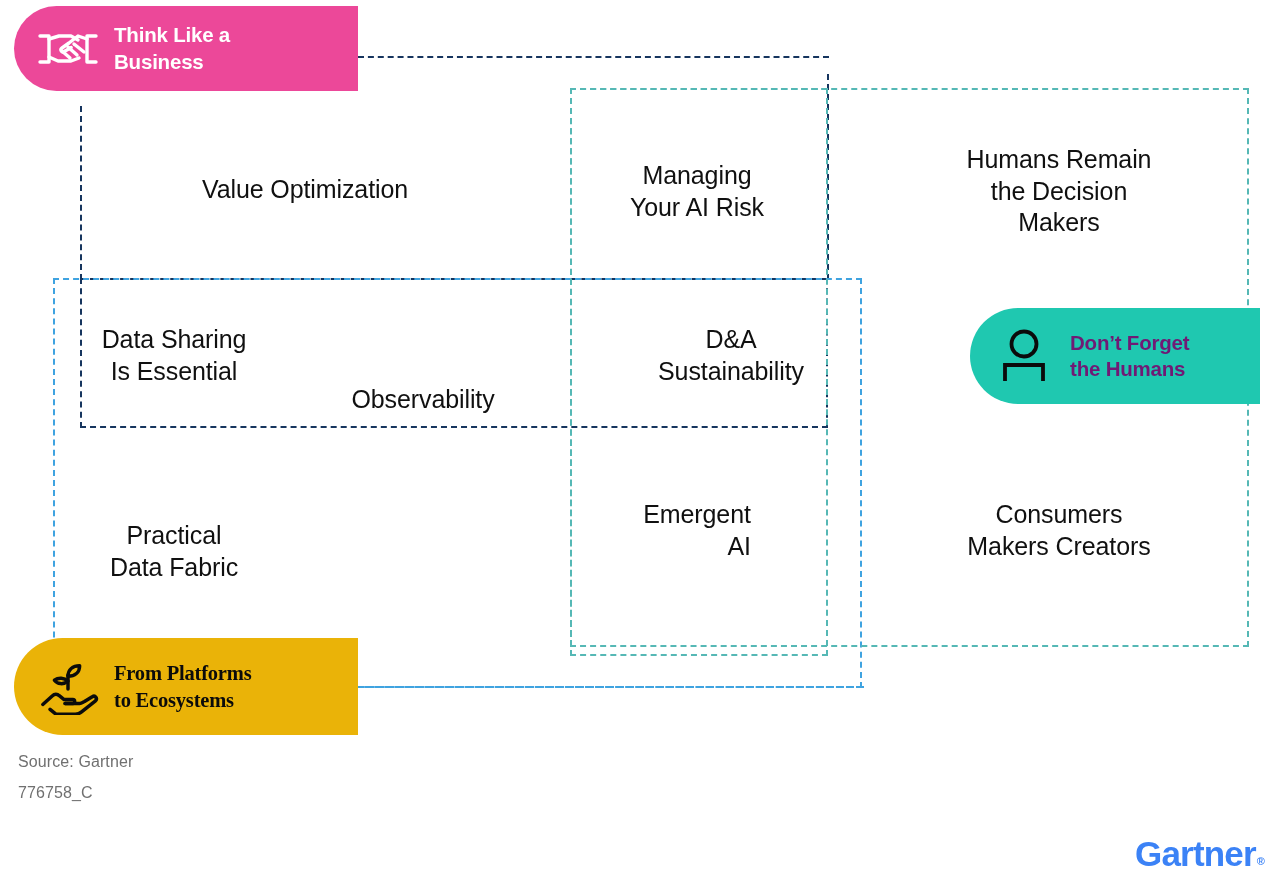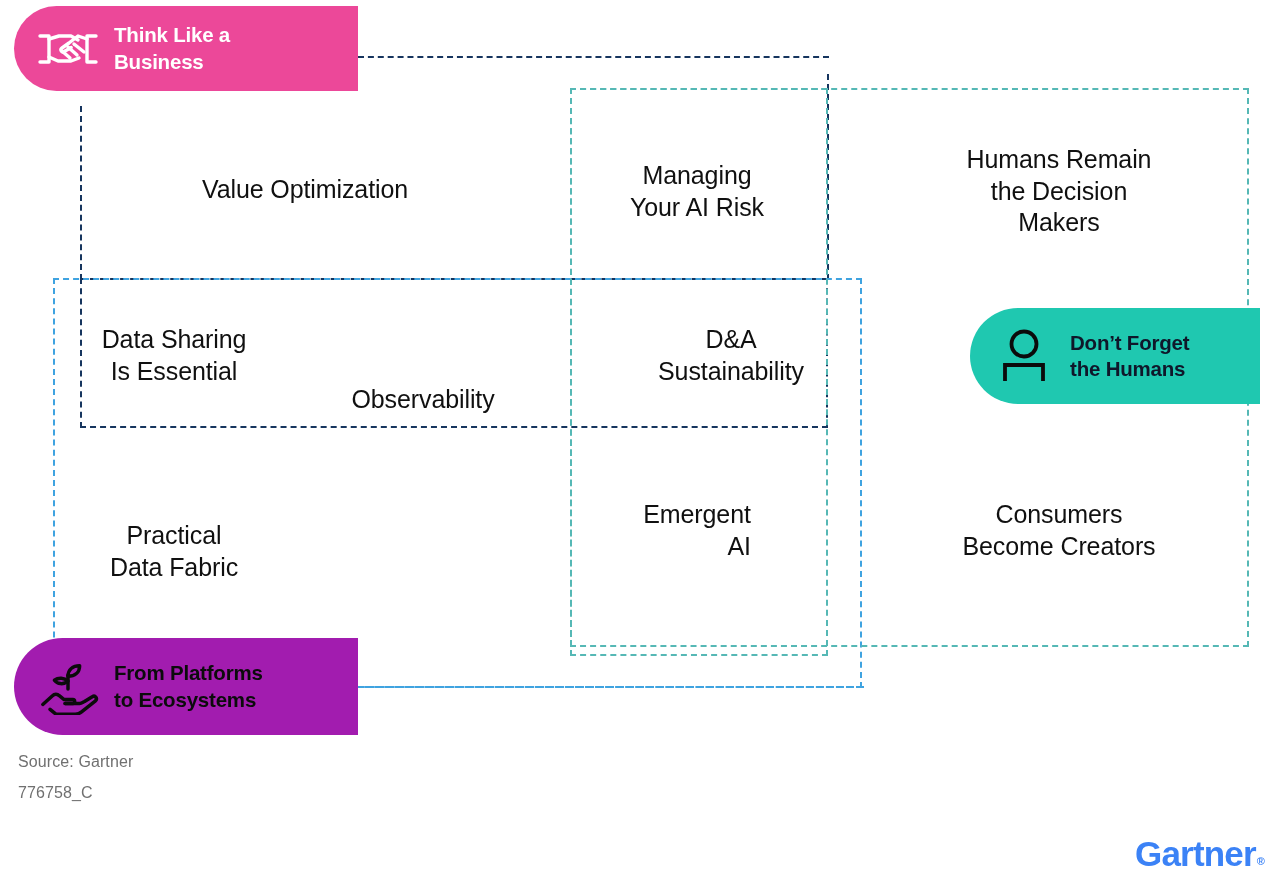--- a/index.html
+++ b/index.html
@@ -68,25 +68,26 @@
   #badge-think {
     left: 14px;  top: 6px;  width: 344px; height: 85px;
     background: #ec4899;
   }
   #badge-think .badge-text { color: #ffffff; }
 
   #badge-humans {
     left: 970px; top: 308px; width: 290px; height: 96px;
     background: #1fc8b0;
   }
-  #badge-humans .badge-text { color: #0f172a; }
+  #badge-humans .badge-text { color: #701a75; }
 
   #badge-platforms {
     left: 14px;  top: 638px; width: 344px; height: 97px;
-    background: #a21caf;
+    background: #eab308;
+    font-family: Liberation Serif, serif;
   }
   #badge-platforms .badge-text { color: #0b0b0b; }
 
   
   .trend {
     position: absolute;
     text-align: center;
     color: #101010;
     font-size: 25px;
     line-height: 1.26;
@@ -203,21 +204,21 @@
 Sustainability</div>
 
   <div class="trend" style="left:174px; top:530px;margin-top:21px;">Practical
 Data Fabric</div>
 
 
   <div class="trend" style="left:697px; top:530px;text-align:right;">Emergent
 AI</div>
 
   <div class="trend" style="left:1059px; top:530px;">Consumers
-Become Creators</div>
+Makers Creators</div>
 
   <div class="footnote" id="source-line">Source: Gartner</div>
   <div class="footnote" id="code-line">776758_C</div>
 
   <div id="gartner-logo">
     <span>Gartner</span><span class="reg">®</span>
   </div>
 
 </div>
 

